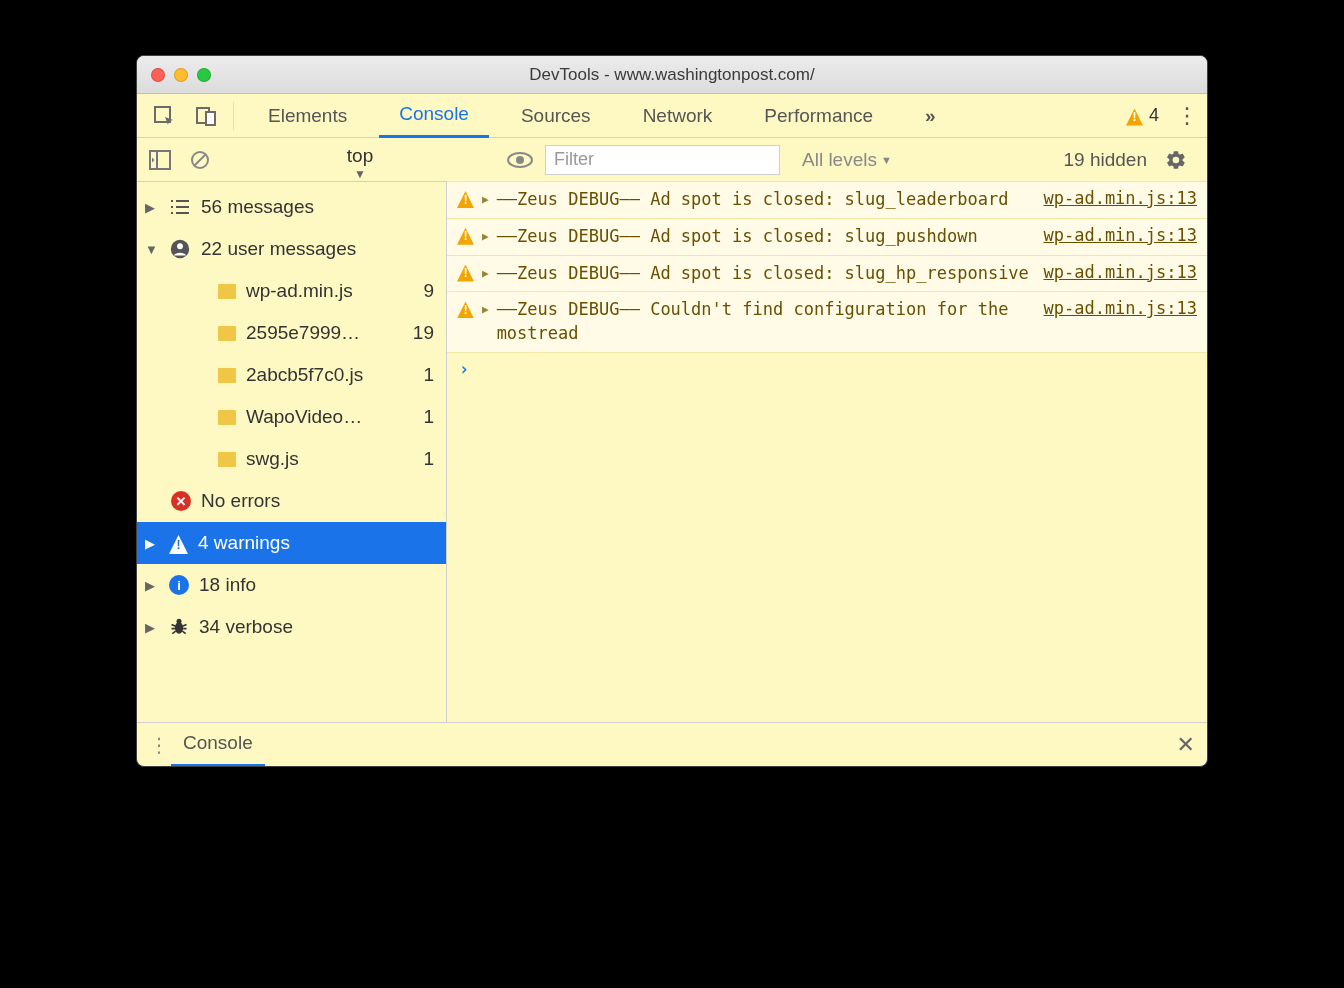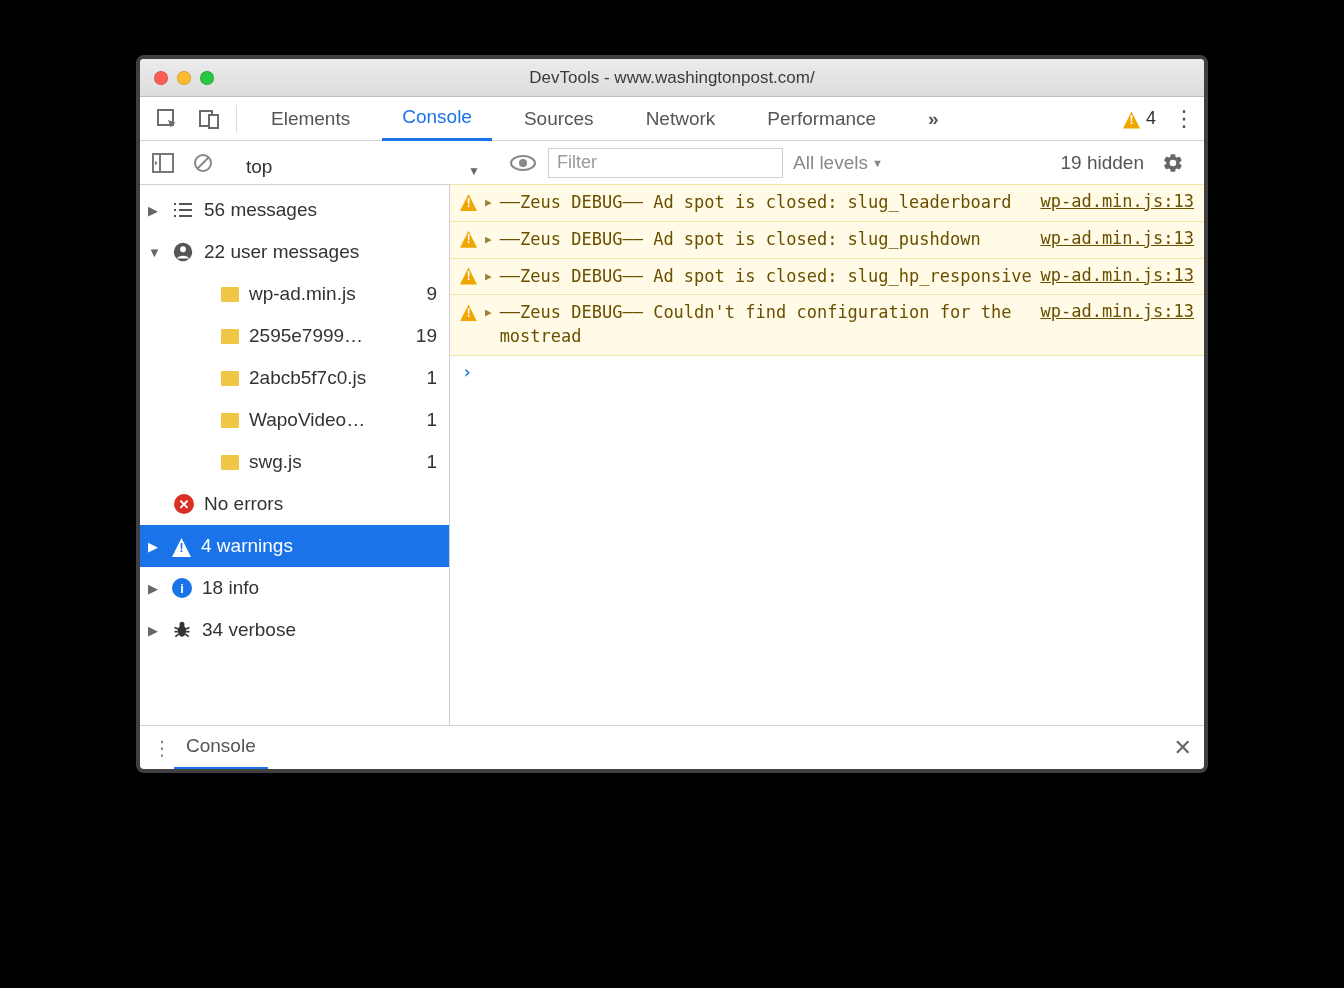--- a/index.html
+++ b/index.html
@@ -8,25 +8,25 @@
     width: 1344px;
     height: 988px;
     font-family: -apple-system, "Helvetica Neue", Arial, sans-serif;
     display: flex;
     align-items: flex-start;
     justify-content: center;
     padding-top: 55px;
   }
   .window {
     width: 1072px;
-    background: #ffffff;
+    background: #fef9c3;
     border-radius: 8px;
     box-shadow: 0 20px 60px rgba(0,0,0,0.6);
     overflow: hidden;
-    border: 4px solid #404040;
+    border: 1px solid #404040;
   }
   .titlebar {
     height: 38px;
     background: linear-gradient(#ececec, #dcdcdc);
     border-bottom: 1px solid #bfbfbf;
     display: flex;
     align-items: center;
     position: relative;
   }
   .traffic { display:flex; gap:9px; margin-left:14px; }
@@ -51,28 +51,28 @@
   .warnchip { display:flex; align-items:center; gap:6px; color:#333; margin:0 14px; font-size:18px;}
   .kebab { width:28px; text-align:center; font-size:22px; color:#555;}
 
   .toolbar2 {
     height:44px; border-bottom:1px solid #d0d0d0;
     display:flex; align-items:center; padding:0 8px; gap:10px;
     color:#555; font-size:19px;
   }
   .toolbar2 .iconbtn { width:30px; display:flex; justify-content:center; color:#777;}
   .context-select {
-    width:250px; height:30px; display:flex; align-items:flex-end; justify-content:space-between;
-    padding:0 8px; color:#333; border:none;
+    width:250px; height:30px; display:flex; align-items:center; justify-content:space-between;
+    padding:0 8px; color:#333; border:none;flex-direction:column;
   }
   .filter-input {
     border:1px solid #d0d0d0; height:30px; width:235px; font-size:18px; padding:0 8px; color:#333;
   }
   .filter-input::placeholder{color:#999;}
-  .levels { color:#888; display:flex; align-items:center; gap:4px;}
+  .levels { color:#888; display:flex; align-items:center; gap:4px;margin-left:12px;}
   .hidden-count { color:#555; margin-left:auto; padding:0 8px;}
   .gear { width:34px; text-align:center; color:#555;}
 
   .body { display:flex; height:540px; }
   .sidebar {
     width:310px; border-right:1px solid #d0d0d0; font-size:19px; color:#333;
     padding-top:4px;
   }
   .row { display:flex; align-items:center; height:42px; padding-left:8px; gap:10px; }
   .row .arrow { width:14px; color:#666; font-size:13px;}

